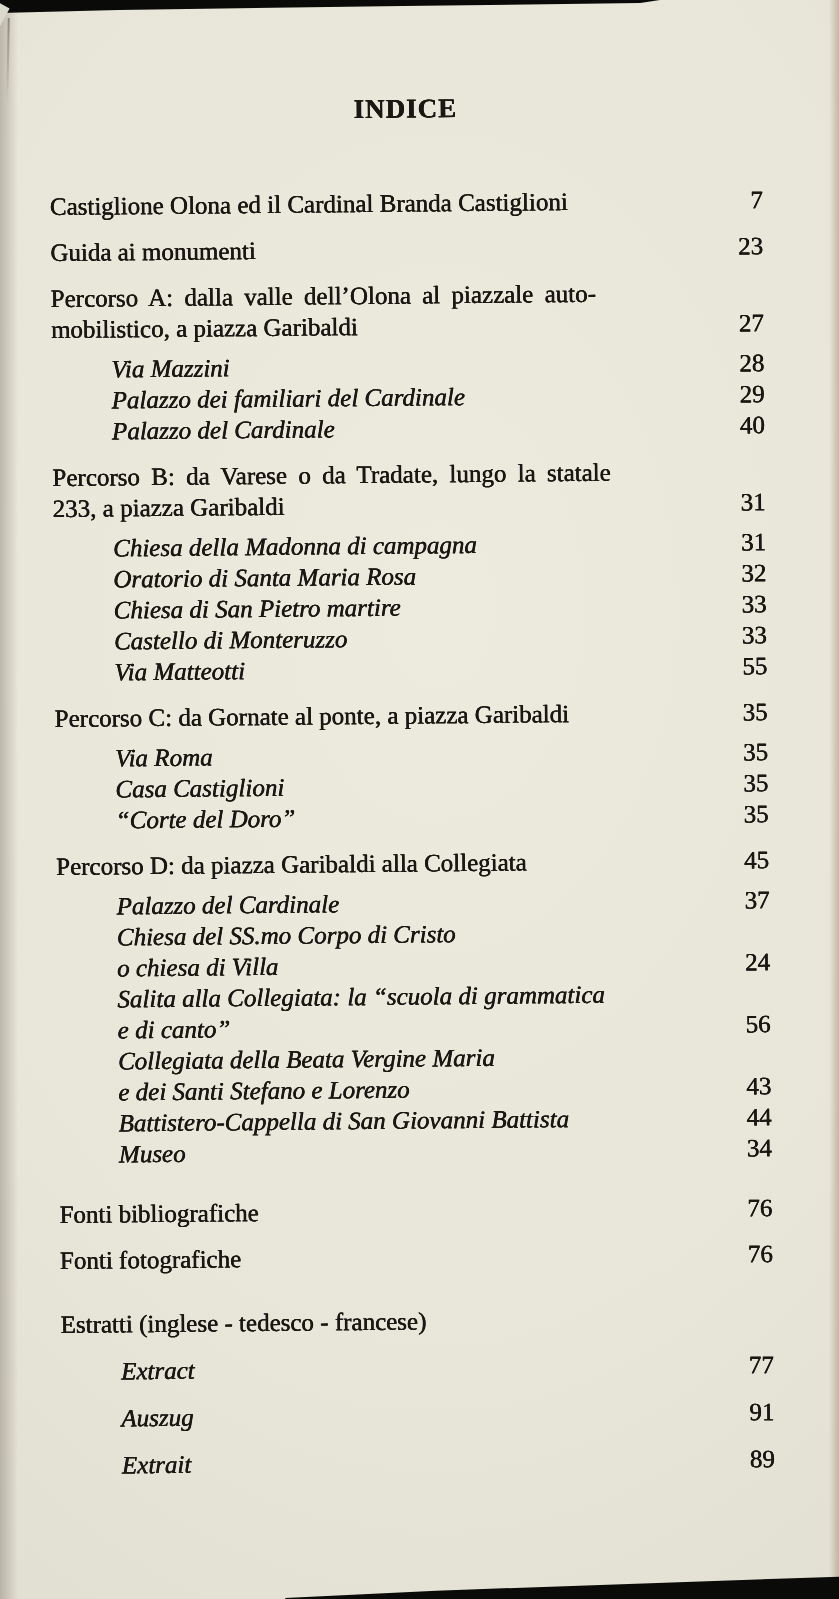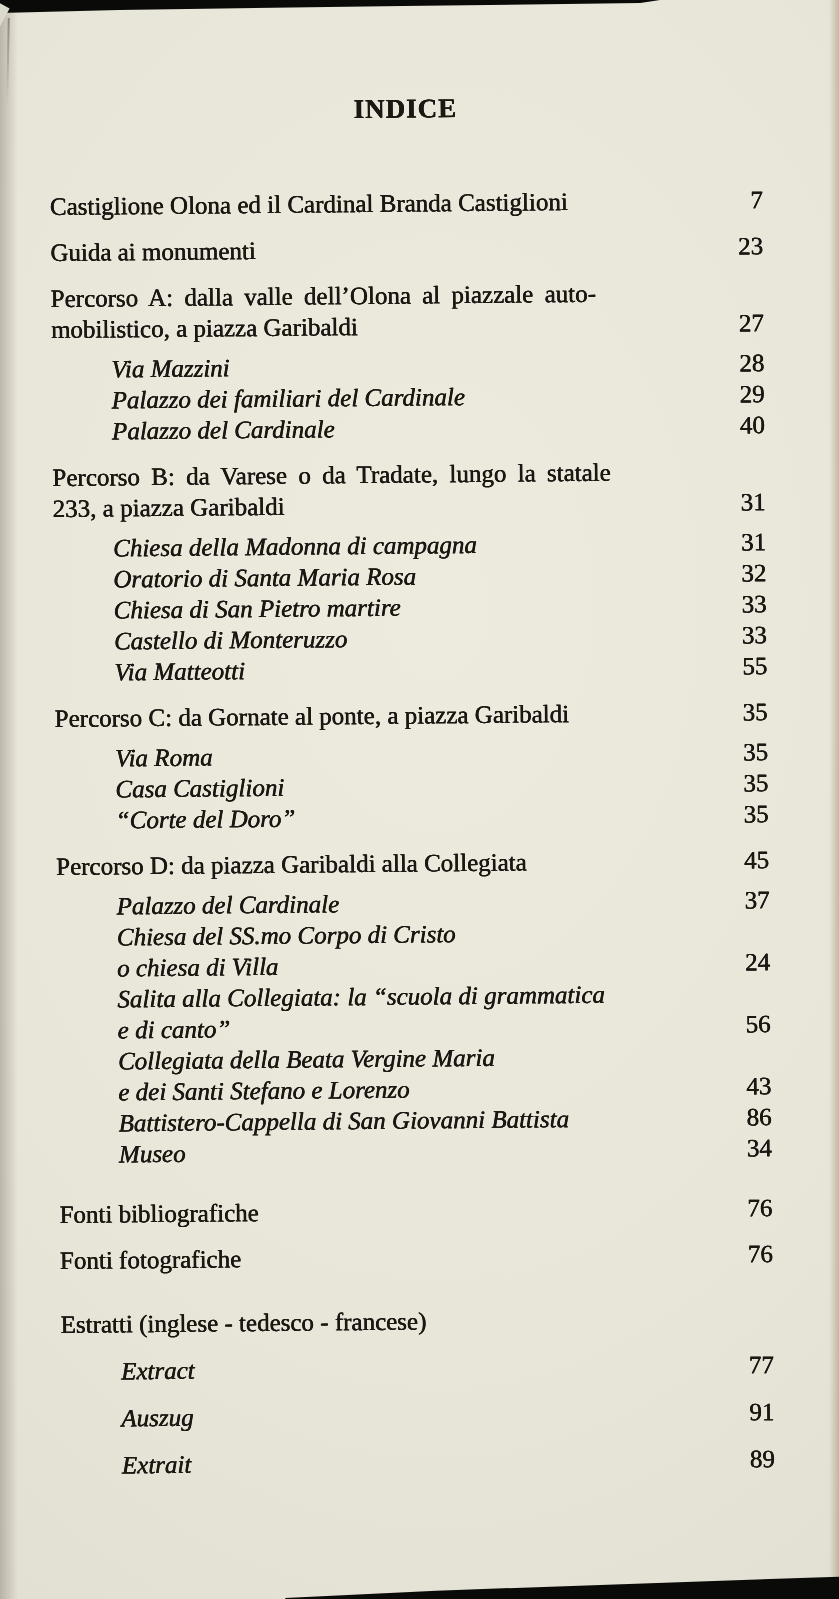--- a/index.html
+++ b/index.html
@@ -213,21 +213,21 @@
         <div class="label">
           <span class="line">Collegiata della Beata Vergine Maria</span>
           <span class="line">e dei Santi Stefano e Lorenzo</span>
         </div>
         <div class="page">43</div>
       </div>
       <div class="row k-sub">
         <div class="label">
           <span class="line">Battistero-Cappella di San Giovanni Battista</span>
         </div>
-        <div class="page">86</div>
+        <div class="page">44</div>
       </div>
       <div class="row k-sub">
         <div class="label">
           <span class="line">Museo</span>
         </div>
         <div class="page">34</div>
       </div>
       <div class="row k-entry-xl">
         <div class="label">
           <span class="line">Fonti bibliografiche</span>

